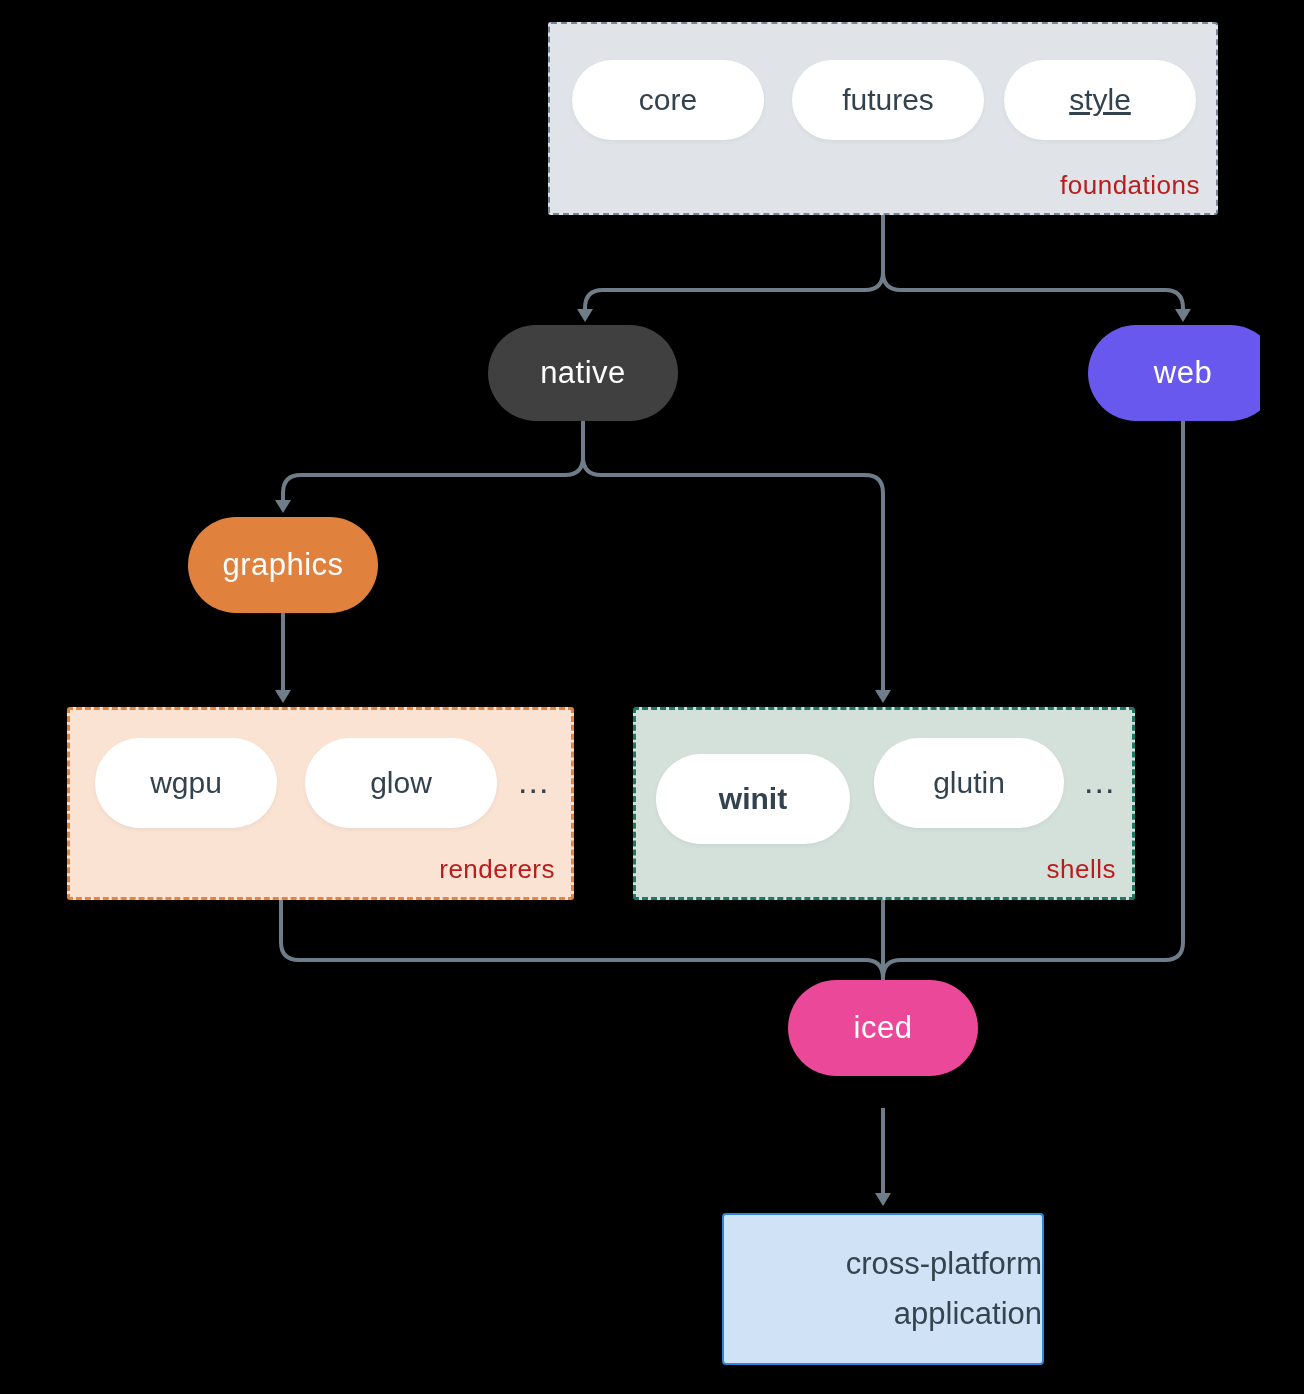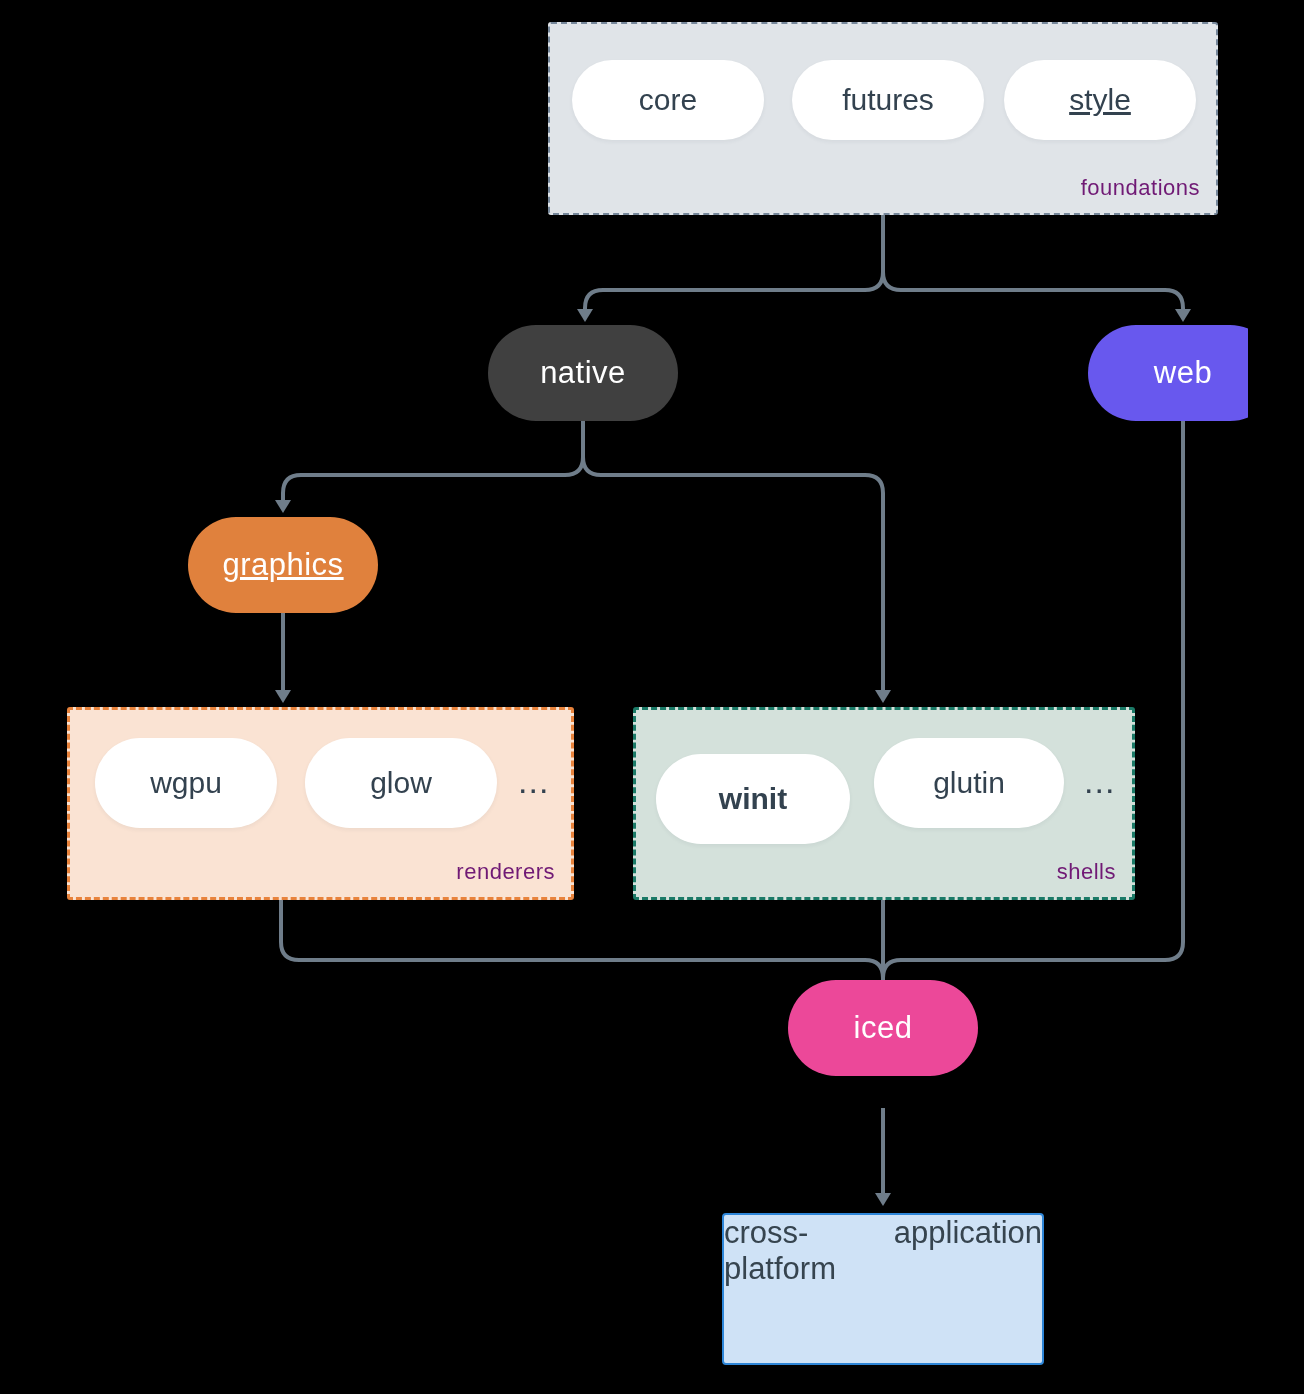--- a/index.html
+++ b/index.html
@@ -3,20 +3,21 @@
 <meta charset="utf-8">
 <style>
   html, body { margin: 0; padding: 0; background: #000; }
   .stage {
     position: relative;
     width: 1248px;
     height: 1394px;
     background: #000000;
     font-family: "Liberation Sans", "DejaVu Sans", sans-serif;
     overflow: hidden;
+    padding-left: 12px;
   }
   .edges-layer {
     position: absolute;
     left: 0; top: 0;
     width: 1304px; height: 1394px;
   }
   .edge { stroke: #6f7d8a; stroke-width: 4; fill: none; }
   .arrowhead { fill: #6f7d8a; stroke: none; }
 
   .group-box {
@@ -36,22 +37,22 @@
     margin-left: 39px;
   }
   .group-box.shells {
     left: 633px; top: 707px; width: 502px; height: 193px;
     background: #d4e1db;
     border: 3px dashed #1b7a67;
   }
   .group-label {
     position: absolute;
     right: 16px; bottom: 12px;
-    font-size: 22px;
-    color: #701a75;
+    font-size: 26px;
+    color: #b91c1c;
     letter-spacing: 0.5px;
   }
   .pill-white {
     position: absolute;
     background: #ffffff;
     border-radius: 48px;
     display: flex;
     align-items: center;
     justify-content: center;
     font-size: 30px;
@@ -70,34 +71,34 @@
     border-radius: 48px;
     display: flex;
     align-items: center;
     justify-content: center;
     font-size: 31px;
     color: #ffffff;
     letter-spacing: 0.5px;
   }
   .pill-colored.native   { left: 488px;  top: 325px;  background: #404040; }
   .pill-colored.web      { left: 1088px; top: 325px;  background: #6858ee; }
-  .pill-colored.graphics { left: 188px;  top: 517px;  background: #e0813d; text-decoration: underline; }
+  .pill-colored.graphics { left: 188px;  top: 517px;  background: #e0813d; }
   .pill-colored.iced     { left: 788px;  top: 980px; background: #ec4899; }
 
   .app-box {
     position: absolute;
     left: 722px; top: 1213px;
     width: 322px; height: 152px;
     box-sizing: border-box;
     background: #cfe2f6;
     border: 2px solid #2e86d8;
     border-radius: 4px;
     display: flex;
-    flex-direction: row;
-    align-items: flex-start;
+    flex-direction: column;
+    align-items: flex-end;
     justify-content: center;
     gap: 14px;
     font-size: 31px;
     color: #36444f;
   }
 </style>
 </head>
 <body>
 
 <div class="stage">

